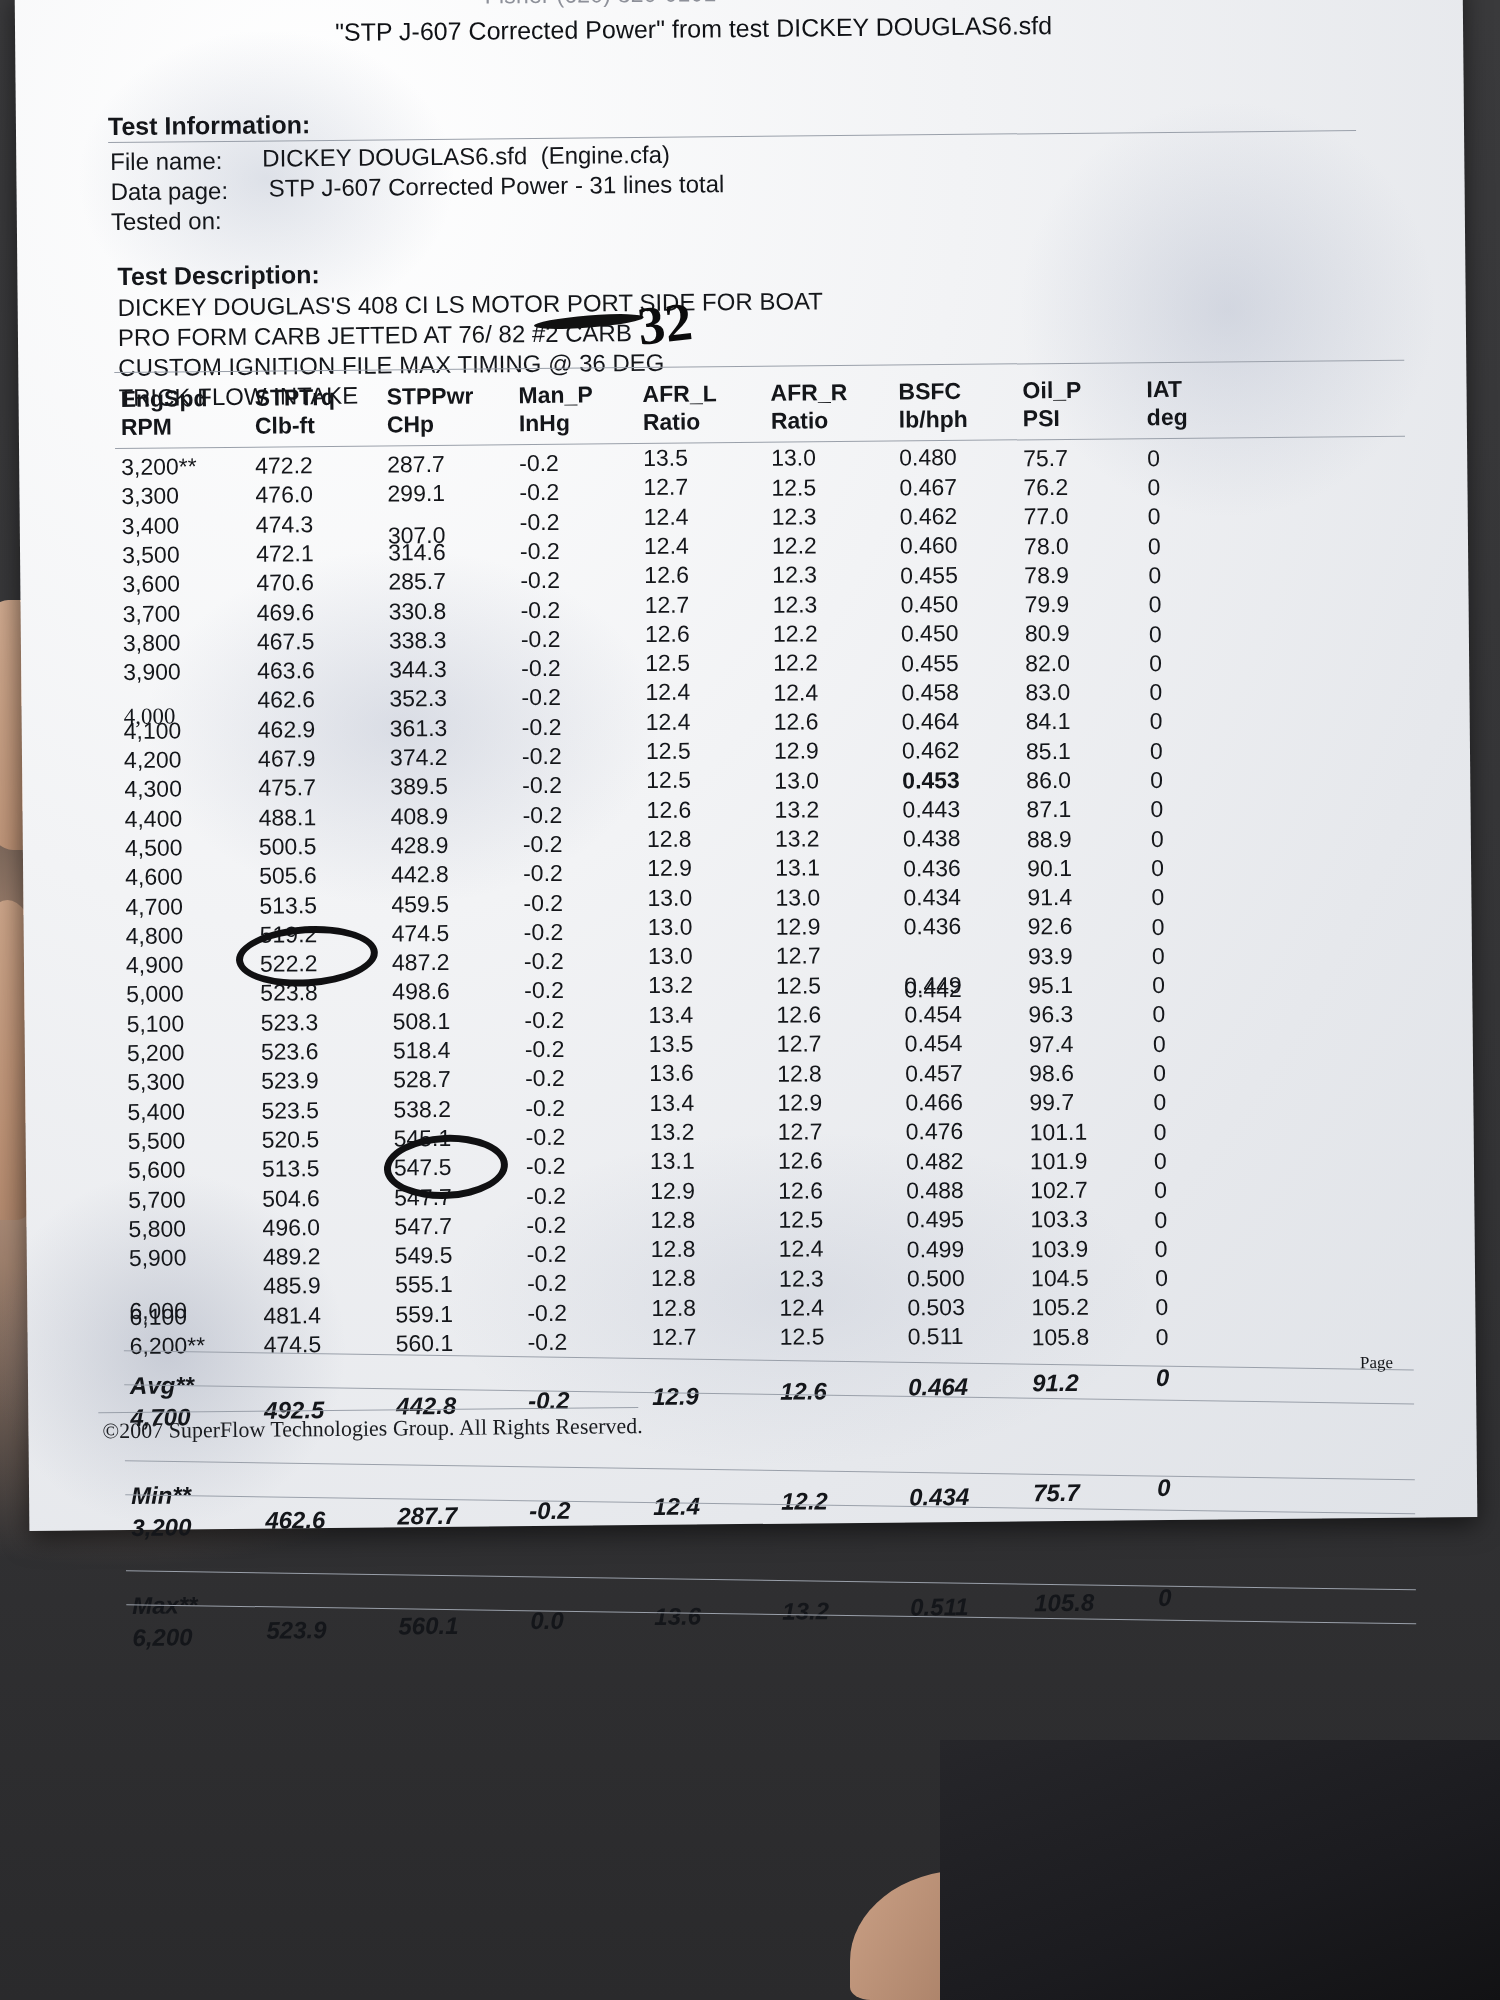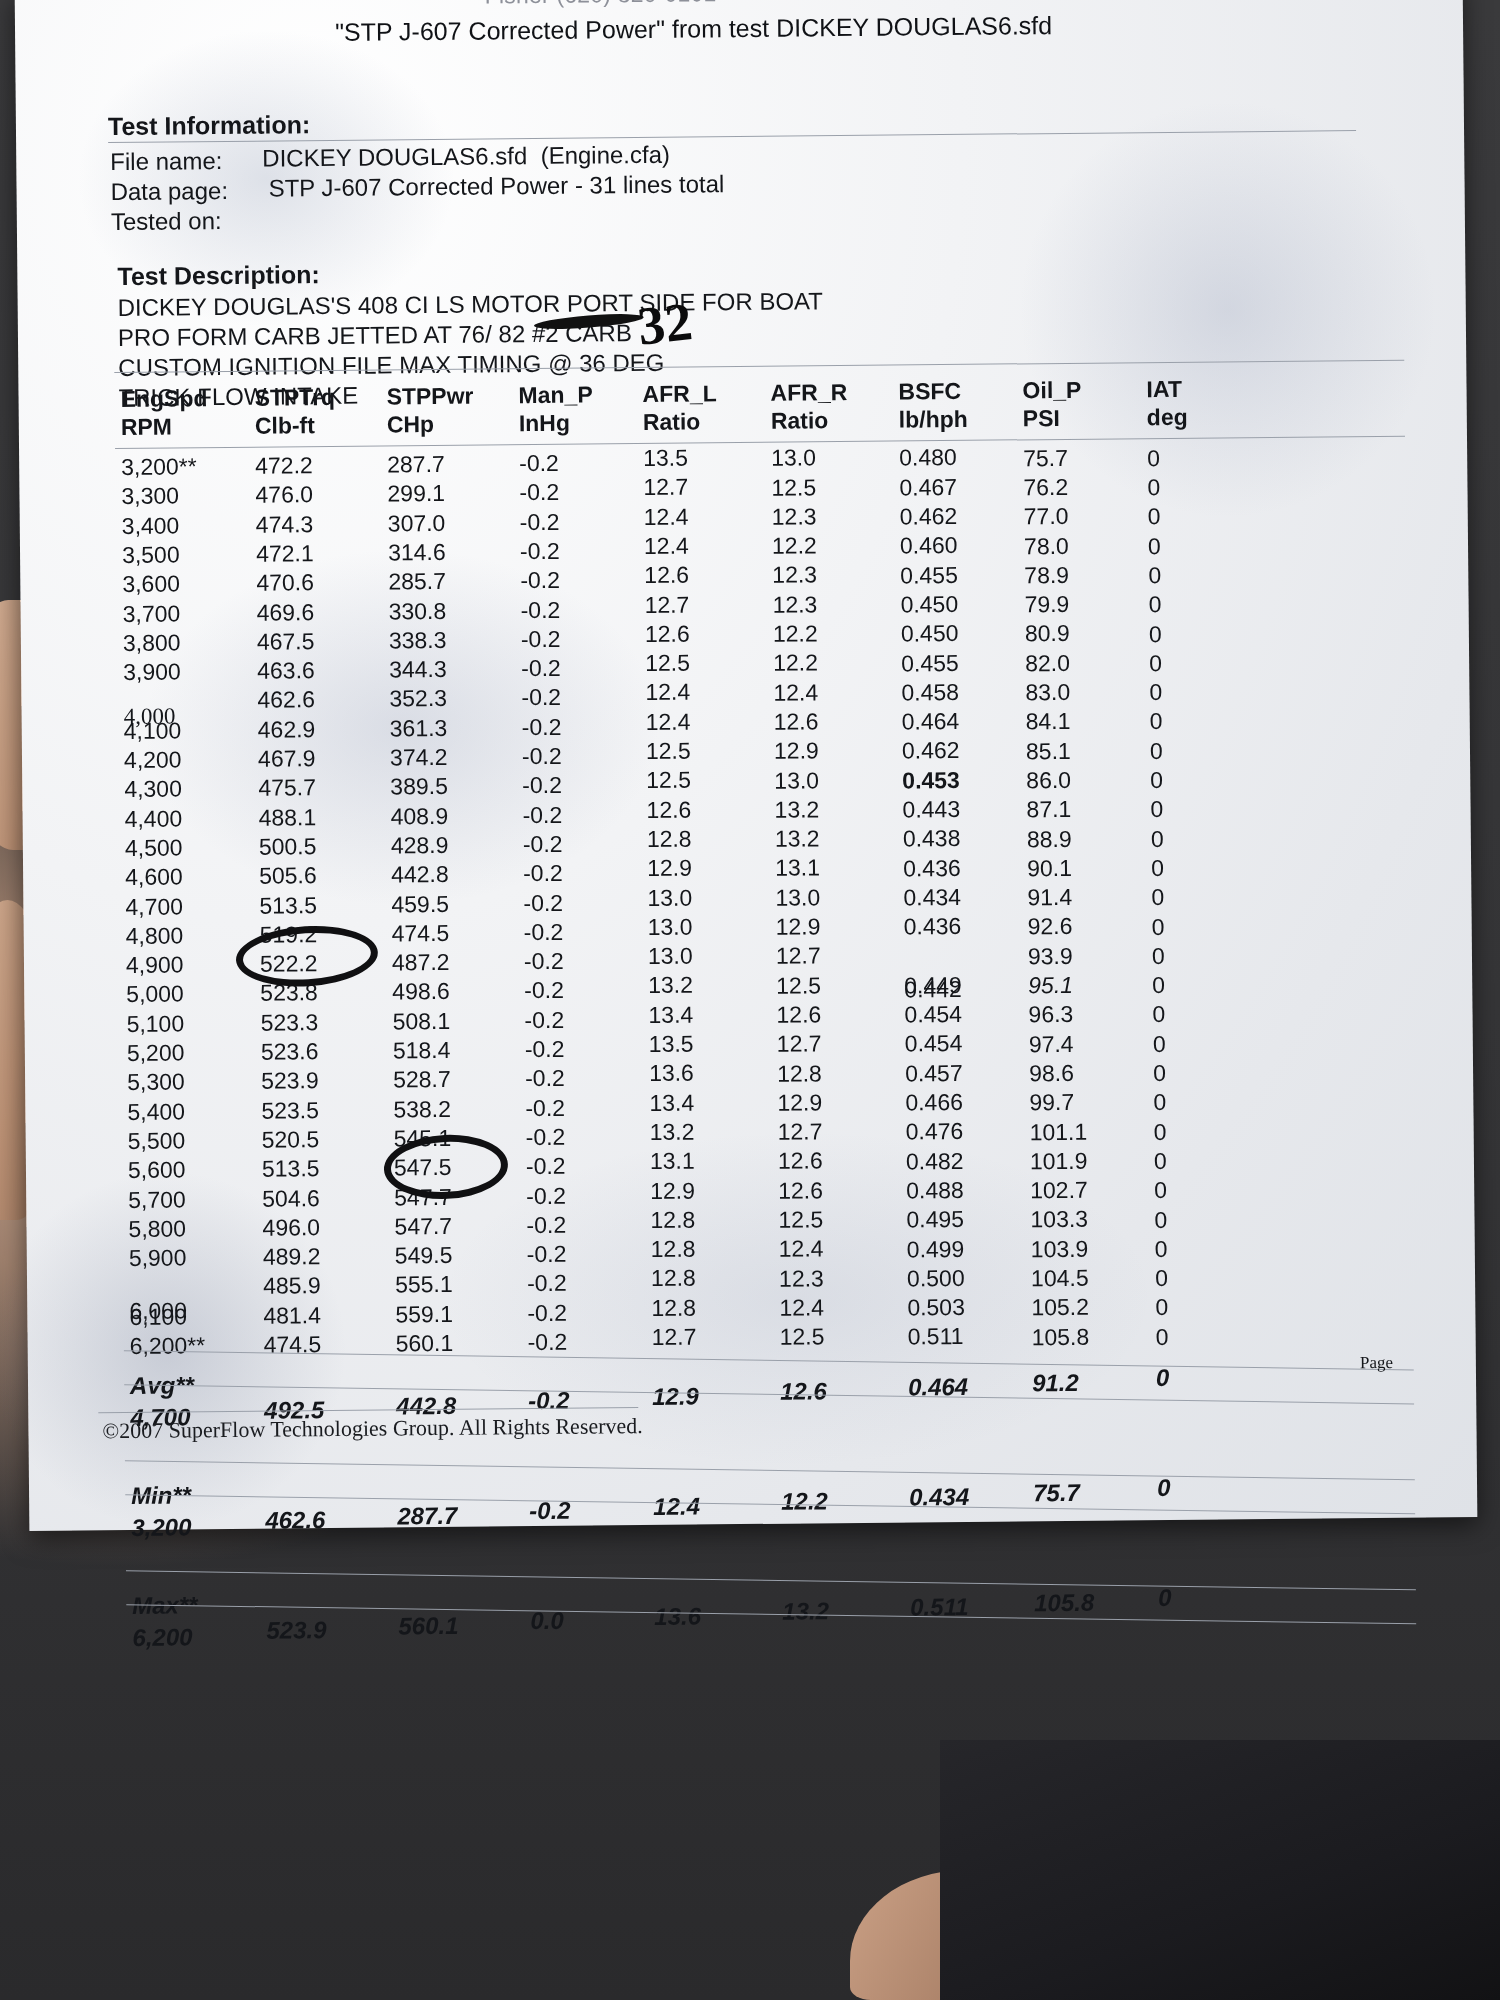--- a/index.html
+++ b/index.html
@@ -249,21 +249,21 @@
             <span class="col-man" style="top: 0px;">-0.2</span>
             <span class="col-afl" style="top: -4px;">12.7</span>
             <span class="col-afr" style="top: -2.8px;">12.5</span>
             <span class="col-bsfc" style="top: -1.6px;">0.467</span>
             <span class="col-oil" style="top: -0.4px;">76.2</span>
             <span class="col-iat" style="top: 0.8px;">0</span>
           </div>
           <div class="row" style="top: 126.6px;">
             <span class="col-rpm" style="top: 0px;">3,400</span>
             <span class="col-trq" style="top: 0px;">474.3</span>
-            <span class="col-pwr" style="top: 0px;">307.0</span>
+            <span class="col-pwr" style="top: 12px;">307.0</span>
             <span class="col-man" style="top: 0px;">-0.2</span>
             <span class="col-afl" style="top: -4px;">12.4</span>
             <span class="col-afr" style="top: -2.8px;">12.3</span>
             <span class="col-bsfc" style="top: -1.6px;">0.462</span>
             <span class="col-oil" style="top: -0.4px;">77.0</span>
             <span class="col-iat" style="top: 0.8px;">0</span>
           </div>
           <div class="row" style="top: 155.9px;">
             <span class="col-rpm" style="top: 0px;">3,500</span>
             <span class="col-trq" style="top: 0px;">472.1</span>
@@ -430,21 +430,21 @@
             <span class="col-iat" style="top: 0.8px;">0</span>
           </div>
           <div class="row" style="top: 595.4px;">
             <span class="col-rpm" style="top: 0px;">5,000</span>
             <span class="col-trq" style="top: 0px;">523.8</span>
             <span class="col-pwr" style="top: 0px;">498.6</span>
             <span class="col-man" style="top: 0px;">-0.2</span>
             <span class="col-afl" style="top: -4px;">13.2</span>
             <span class="col-afr" style="top: -2.8px;">12.5</span>
             <span class="col-bsfc" style="top: -1.6px;">0.449</span>
-            <span class="col-oil" style="top: -0.4px; font-style: italic;">95.1</span>
+            <span class="col-oil" style="top: -0.4px;">95.1</span>
             <span class="col-iat" style="top: 0.8px;">0</span>
           </div>
           <div class="row" style="top: 624.7px;">
             <span class="col-rpm" style="top: 0px;">5,100</span>
             <span class="col-trq" style="top: 0px;">523.3</span>
             <span class="col-pwr" style="top: 0px;">508.1</span>
             <span class="col-man" style="top: 0px;">-0.2</span>
             <span class="col-afl" style="top: -4px;">13.4</span>
             <span class="col-afr" style="top: -2.8px;">12.6</span>
             <span class="col-bsfc" style="top: -1.6px;">0.454</span>

